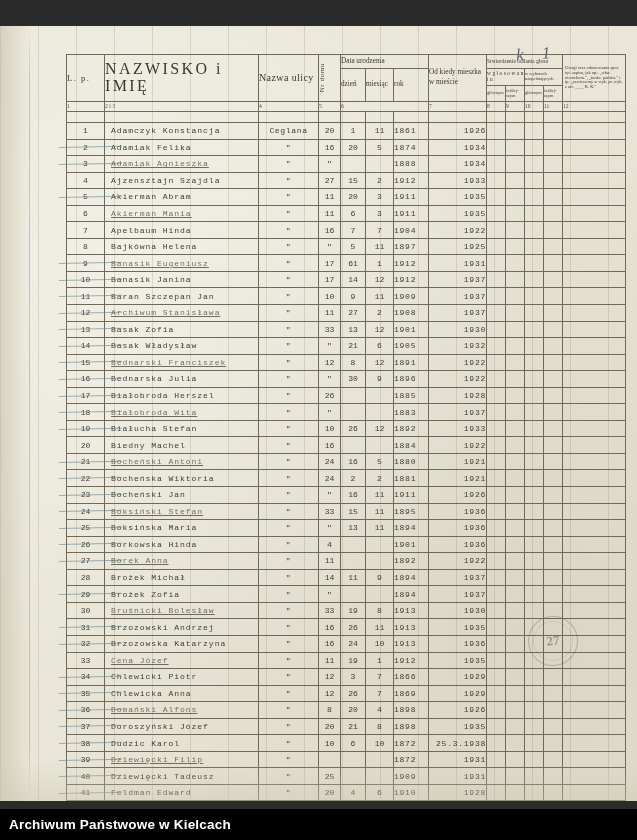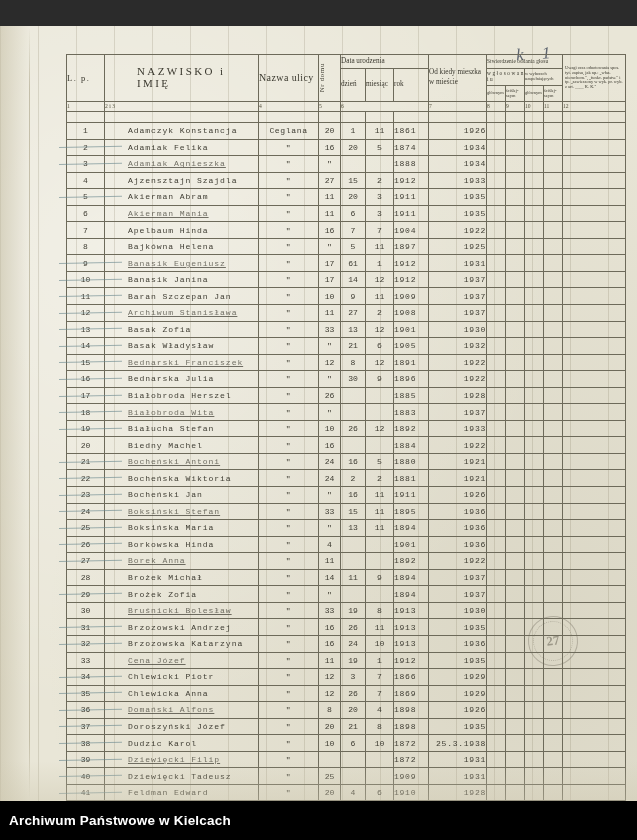--- a/index.html
+++ b/index.html
@@ -28,21 +28,21 @@
   #page-edge{
     position:absolute;left:0;top:0;width:30px;height:775px;
     background:linear-gradient(90deg,rgba(196,189,163,.55),rgba(233,230,215,0));
   }
   #bottom-fade{
     position:absolute;left:0;bottom:0;width:637px;height:40px;
     background:linear-gradient(180deg,rgba(233,230,215,0),rgba(206,200,176,.45));
   }
   
   #watermark{
-    position:absolute;left:0;bottom:0;width:637px;height:39px;
+    position:absolute;left:0;bottom:0;width:637px;height:31px;
     background:#000;color:#fff;
     display:flex;align-items:center;
     font-size:13.5px;font-weight:bold;padding-left:9px;
     box-sizing:border-box;letter-spacing:.2px;
   }
   
   #card-no{
     position:absolute;left:516px;top:18px;
     font-family:"Liberation Serif", serif;
     font-size:17px;color:#3b4455;
@@ -72,32 +72,32 @@
     font-family:"Liberation Mono", monospace;
     color:#3f3d33;padding:0;vertical-align:middle;
   }
   thead th{
     font-family:"Liberation Serif", serif;
     font-weight:normal;text-align:left;color:#3a382e;
     line-height:1.05;
   }
   .h-main{font-size:7.2px;}
   .h-lp{font-size:8.5px;letter-spacing:1.5px;}
-  .h-name{font-size:11px;letter-spacing:2.4px;padding-left:32px;}
+  .h-name{font-size:16px;letter-spacing:2.4px;}
   .h-street{font-size:10px;letter-spacing:.4px;}
   .h-vert{
     font-size:7px;writing-mode:vertical-rl;transform:rotate(180deg);
     white-space:nowrap;letter-spacing:.6px;
   }
   .h-tiny{font-size:5.3px;line-height:1.12;letter-spacing:.1px;}
   .h-xtiny{font-size:4.4px;line-height:1.1;letter-spacing:0;}
   .h-num{font-size:5.6px;color:#55523f;}
   tbody td{height:15.55px;font-size:8.1px;}
   .c-lp{text-align:center;position:relative;font-size:8px;}
-  .c-name{padding-left:23px;letter-spacing:.9px;white-space:nowrap;}
+  .c-name{padding-left:6px;letter-spacing:.9px;white-space:nowrap;}
   .c-street{text-align:center;letter-spacing:.6px;}
   .c-ctr{text-align:center;}
   .c-year{text-align:left;letter-spacing:.7px;}
   .c-since{text-align:right;letter-spacing:.7px;}
   .c-blank{}
   
   .struck::after{
     content:"";position:absolute;left:-8px;right:-18px;top:50%;height:1.4px;
     background:rgba(104,134,140,.62);transform:translateY(-50%) rotate(-1.2deg);
   }

